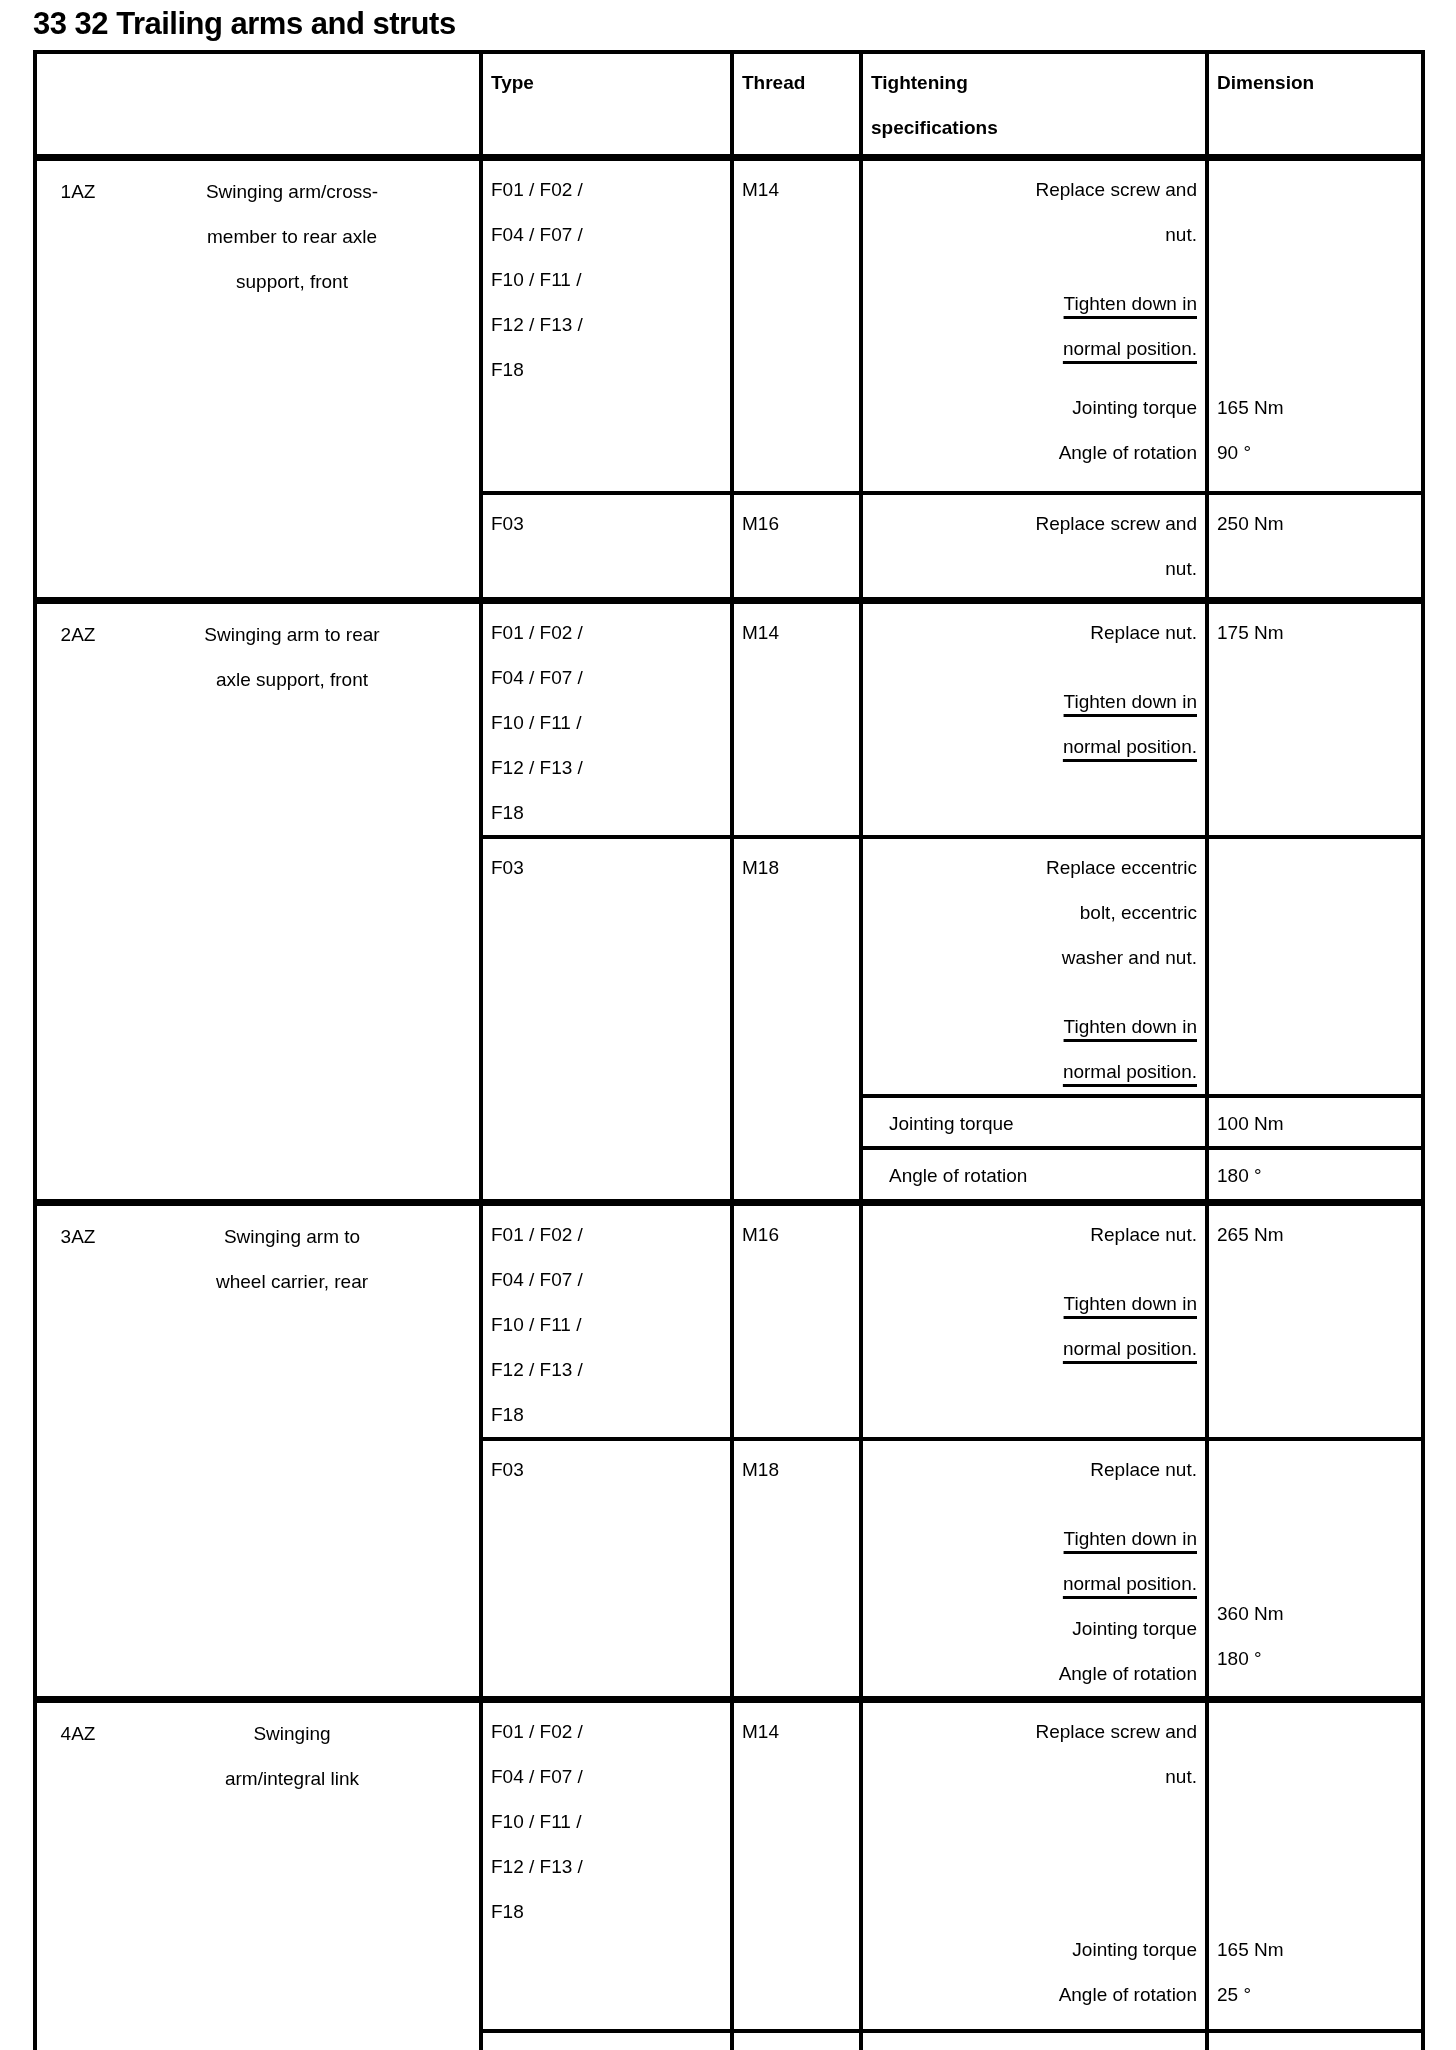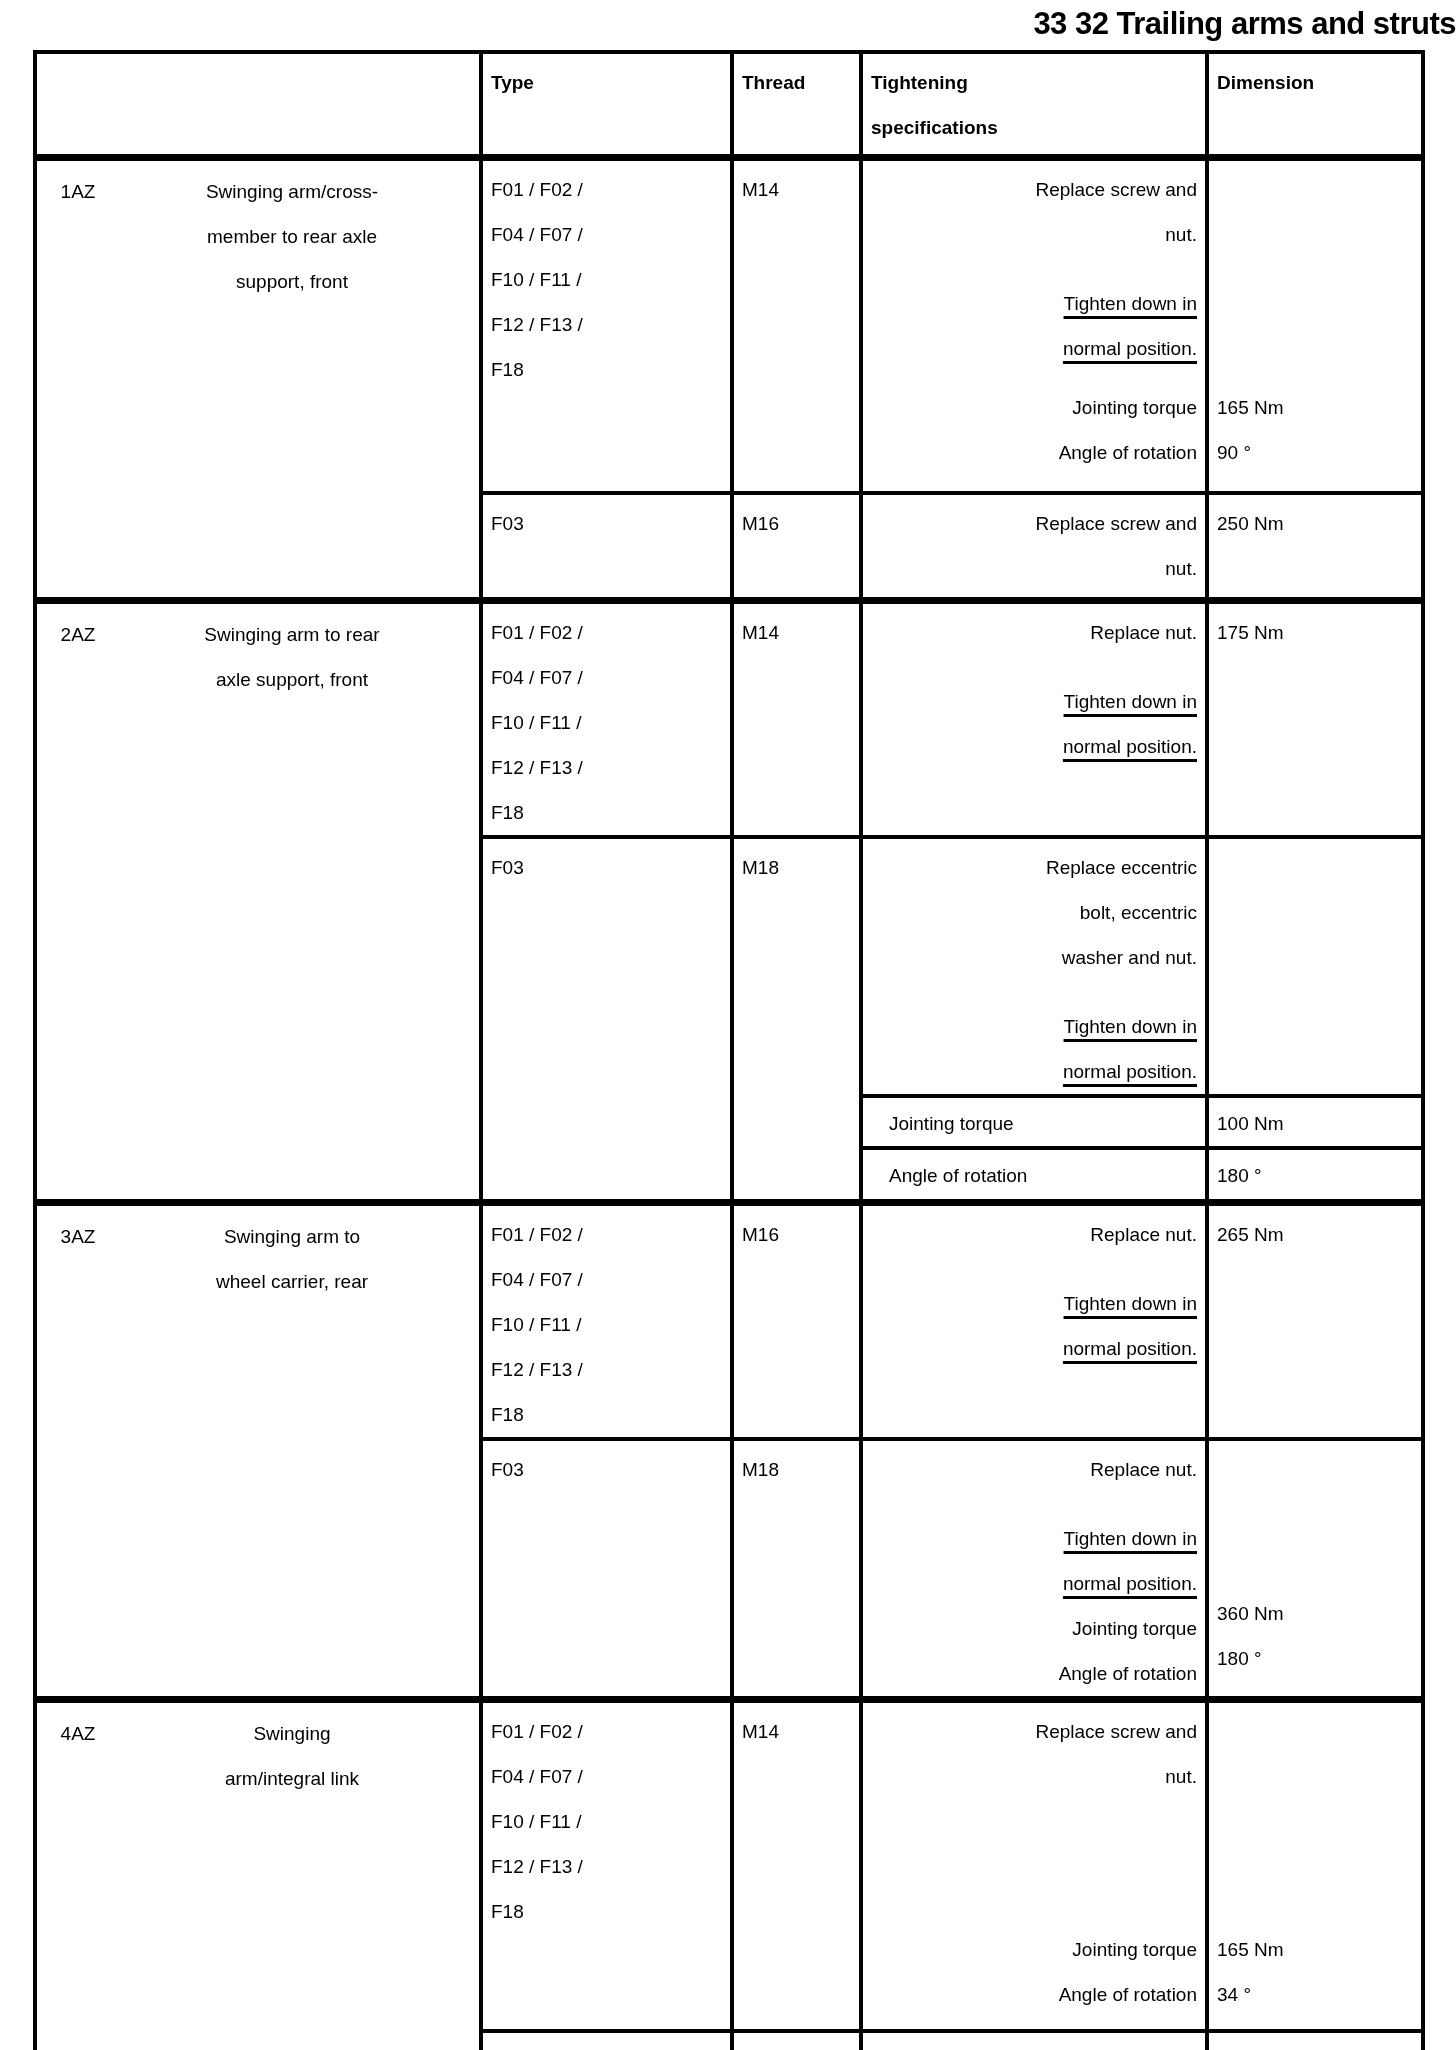--- a/index.html
+++ b/index.html
@@ -3,21 +3,21 @@
 <meta charset="utf-8">
 <style>
   html,body { margin:0; padding:0; }
   body {
     width:1456px; height:2050px; overflow:hidden;
     background:#ffffff; color:#000000;
     font-family:"Liberation Sans", sans-serif;
   }
   .title {
     margin:6px 0 8px 33px;
-    font-size:31px; font-weight:bold; letter-spacing:-0.5px;text-align:right;
+    font-size:31px; font-weight:bold; letter-spacing:-0.5px;
   }
   table.spec-table {
     border-collapse:collapse; table-layout:fixed;
     width:1388px; margin-left:33px;
   }
   td {
     border:4px solid #000;
     vertical-align:top; padding:0;
     font-size:19px; line-height:45px;
   }
@@ -273,21 +273,21 @@
 nut.</p>
         <div class="sp"></div>
         <div class="tl">Jointing torque</div>
         <div class="tl">Angle of rotation</div>
       </div>
     </td>
     <td class="dimcell">
       <div class="cf dim-pad pb12" style="height:326px">
         <div class="sp"></div>
         <div class="tl">165 Nm</div>
-        <div class="tl">34 °</div>
+        <div class="tl">25 °</div>
       </div>
     </td>
   </tr>
 
   <tr style="height:90px">
     <td class="type">
           <span class="pre">F03</span>
         </td>
     <td class="thread">
           <span class="pre">M16</span>

